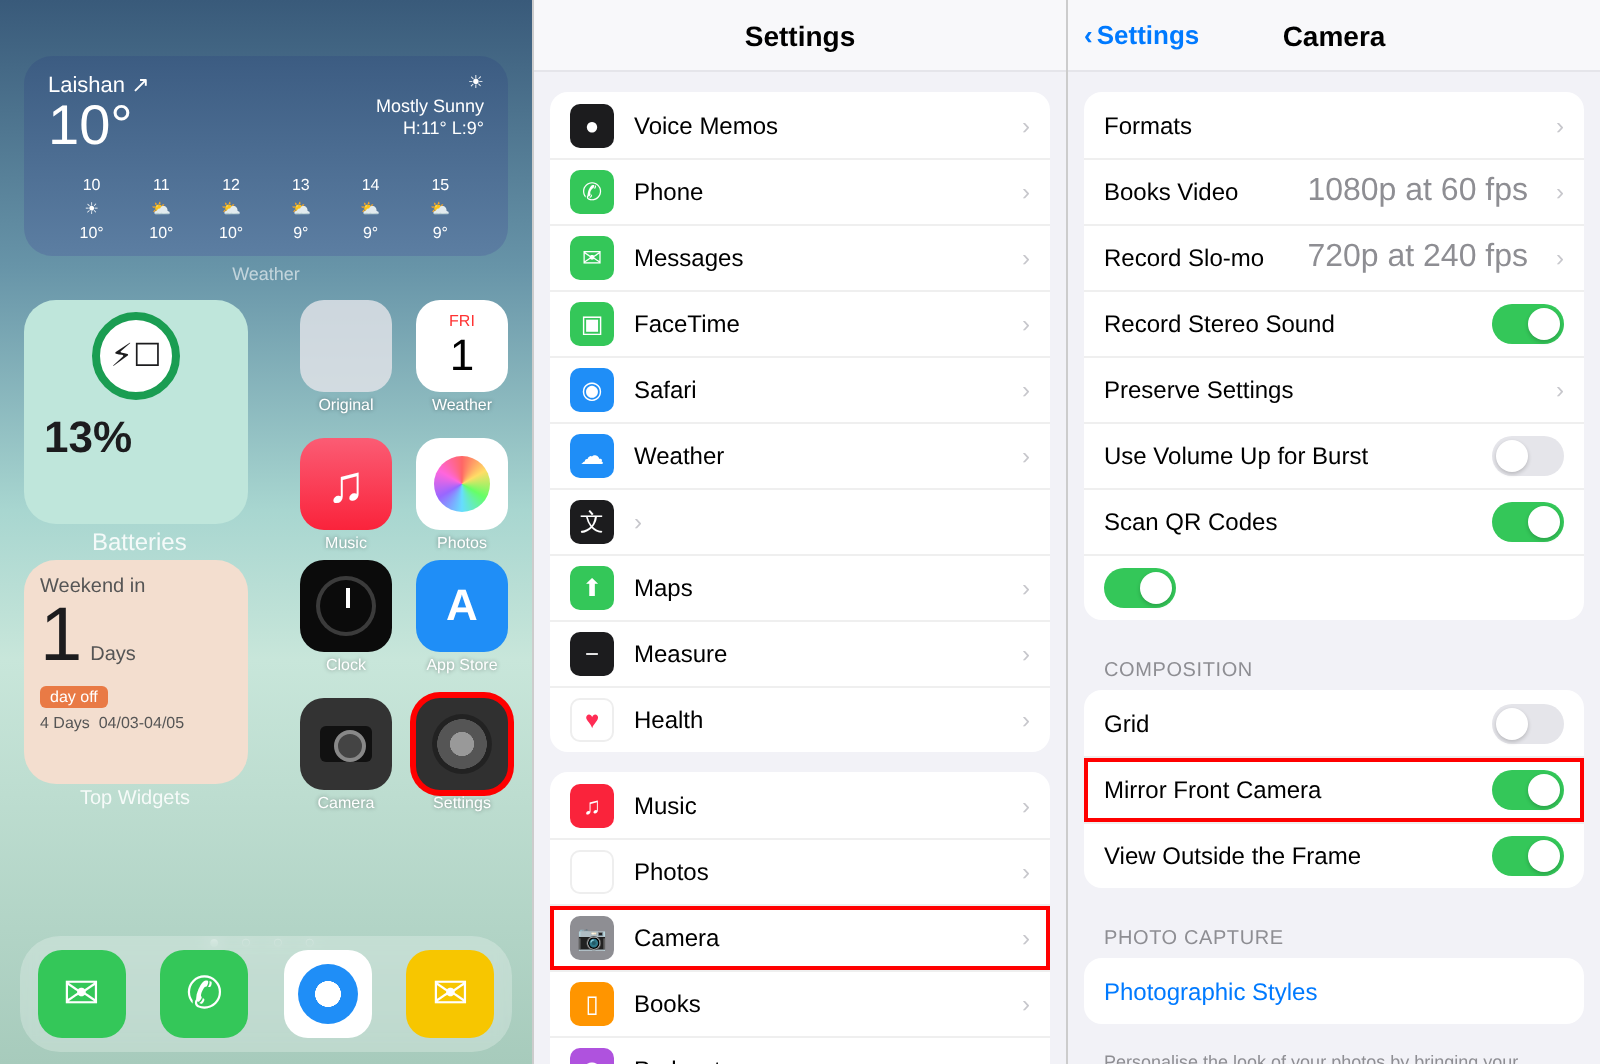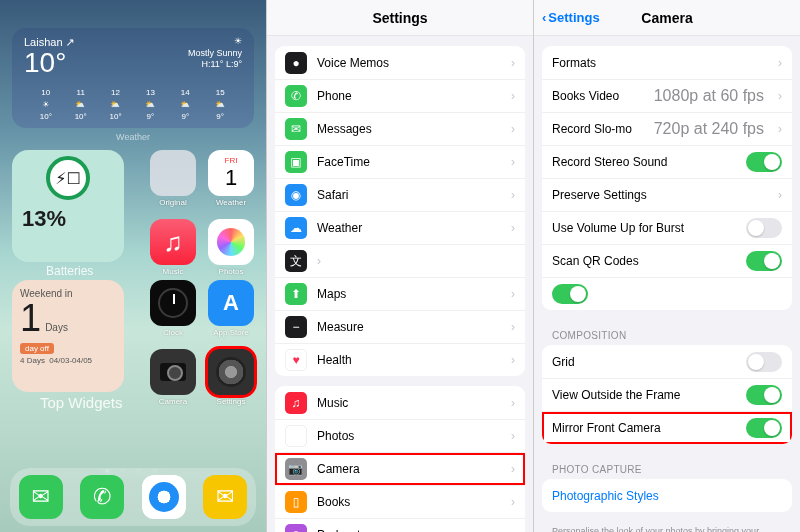--- a/index.html
+++ b/index.html
@@ -54,21 +54,21 @@
   .pager { position:absolute; bottom:56px; left:0; right:0; text-align:center; font-size:9px; color:#fffb; letter-spacing:4px; }
   .dock { position:absolute; bottom:6px; left:10px; right:10px; height:58px; border-radius:20px; background:#ffffff40; display:flex; justify-content:space-around; align-items:center; backdrop-filter:blur(4px);}
   .dockicon { width:44px; height:44px; border-radius:12px; display:flex; align-items:center; justify-content:center; font-size:22px; }
   .di-msg{background:#34c759;color:#fff;}
   .di-phone{background:#34c759;color:#fff;}
   .di-safari{background:#fff;}
   .di-mail{background:#f7c600;color:#fff;}
 
   .big-cap { position:absolute; top:264px; font-size:12px; color:#fffd; }
   .cap1{left:46px;}
-  .big-cap3{ position:absolute; top:394px; left:40px; font-size:15px; color:#fffd; }
+  .big-cap3{ position:absolute; top:394px; left:40px; font-size:10px; color:#fffd; }
 
   
   .settings{ background:#f2f2f7; }
   .hdr { height:36px; display:flex; align-items:center; justify-content:center; font-weight:600; font-size:14px; color:#000; position:relative; background:#f8f8fa; border-bottom:1px solid #e5e5ea;}
   .back { position:absolute; left:8px; color:#007aff; font-size:13px; display:flex; align-items:center; gap:2px; }
   .list { overflow-y:auto; height:calc(100% - 36px); font-size:12px; }
   .group { background:#fff; margin:10px 8px; border-radius:9px; overflow:hidden; }
   .row { display:flex; align-items:center; height:33px; padding:0 10px; gap:10px; border-top:1px solid #efefef; position:relative; }
   .row:first-child{border-top:none;}
   .row.hi{ box-shadow: inset 0 0 0 2px #f00; }
@@ -403,26 +403,26 @@
             <div class="tog on"></div>
           </div>
       </div>
 
       <div class="sec-h">Composition</div>
       <div class="group tight">
         <div class="row">
             <div class="rlab">Grid</div>
             <div class="tog"></div>
           </div>
-        <div class="row">
-            <div class="rlab">View Outside the Frame</div>
-            <div class="tog on"></div>
-          </div>
         <div class="row hi">
             <div class="rlab">Mirror Front Camera</div>
+            <div class="tog on"></div>
+          </div>
+        <div class="row">
+            <div class="rlab">View Outside the Frame</div>
             <div class="tog on"></div>
           </div>
       </div>
 
       <div class="sec-h">Photo Capture</div>
       <div class="group tight">
         <div class="row linkrow">
             <div class="rlab">Photographic Styles</div>
           </div>
       </div>

